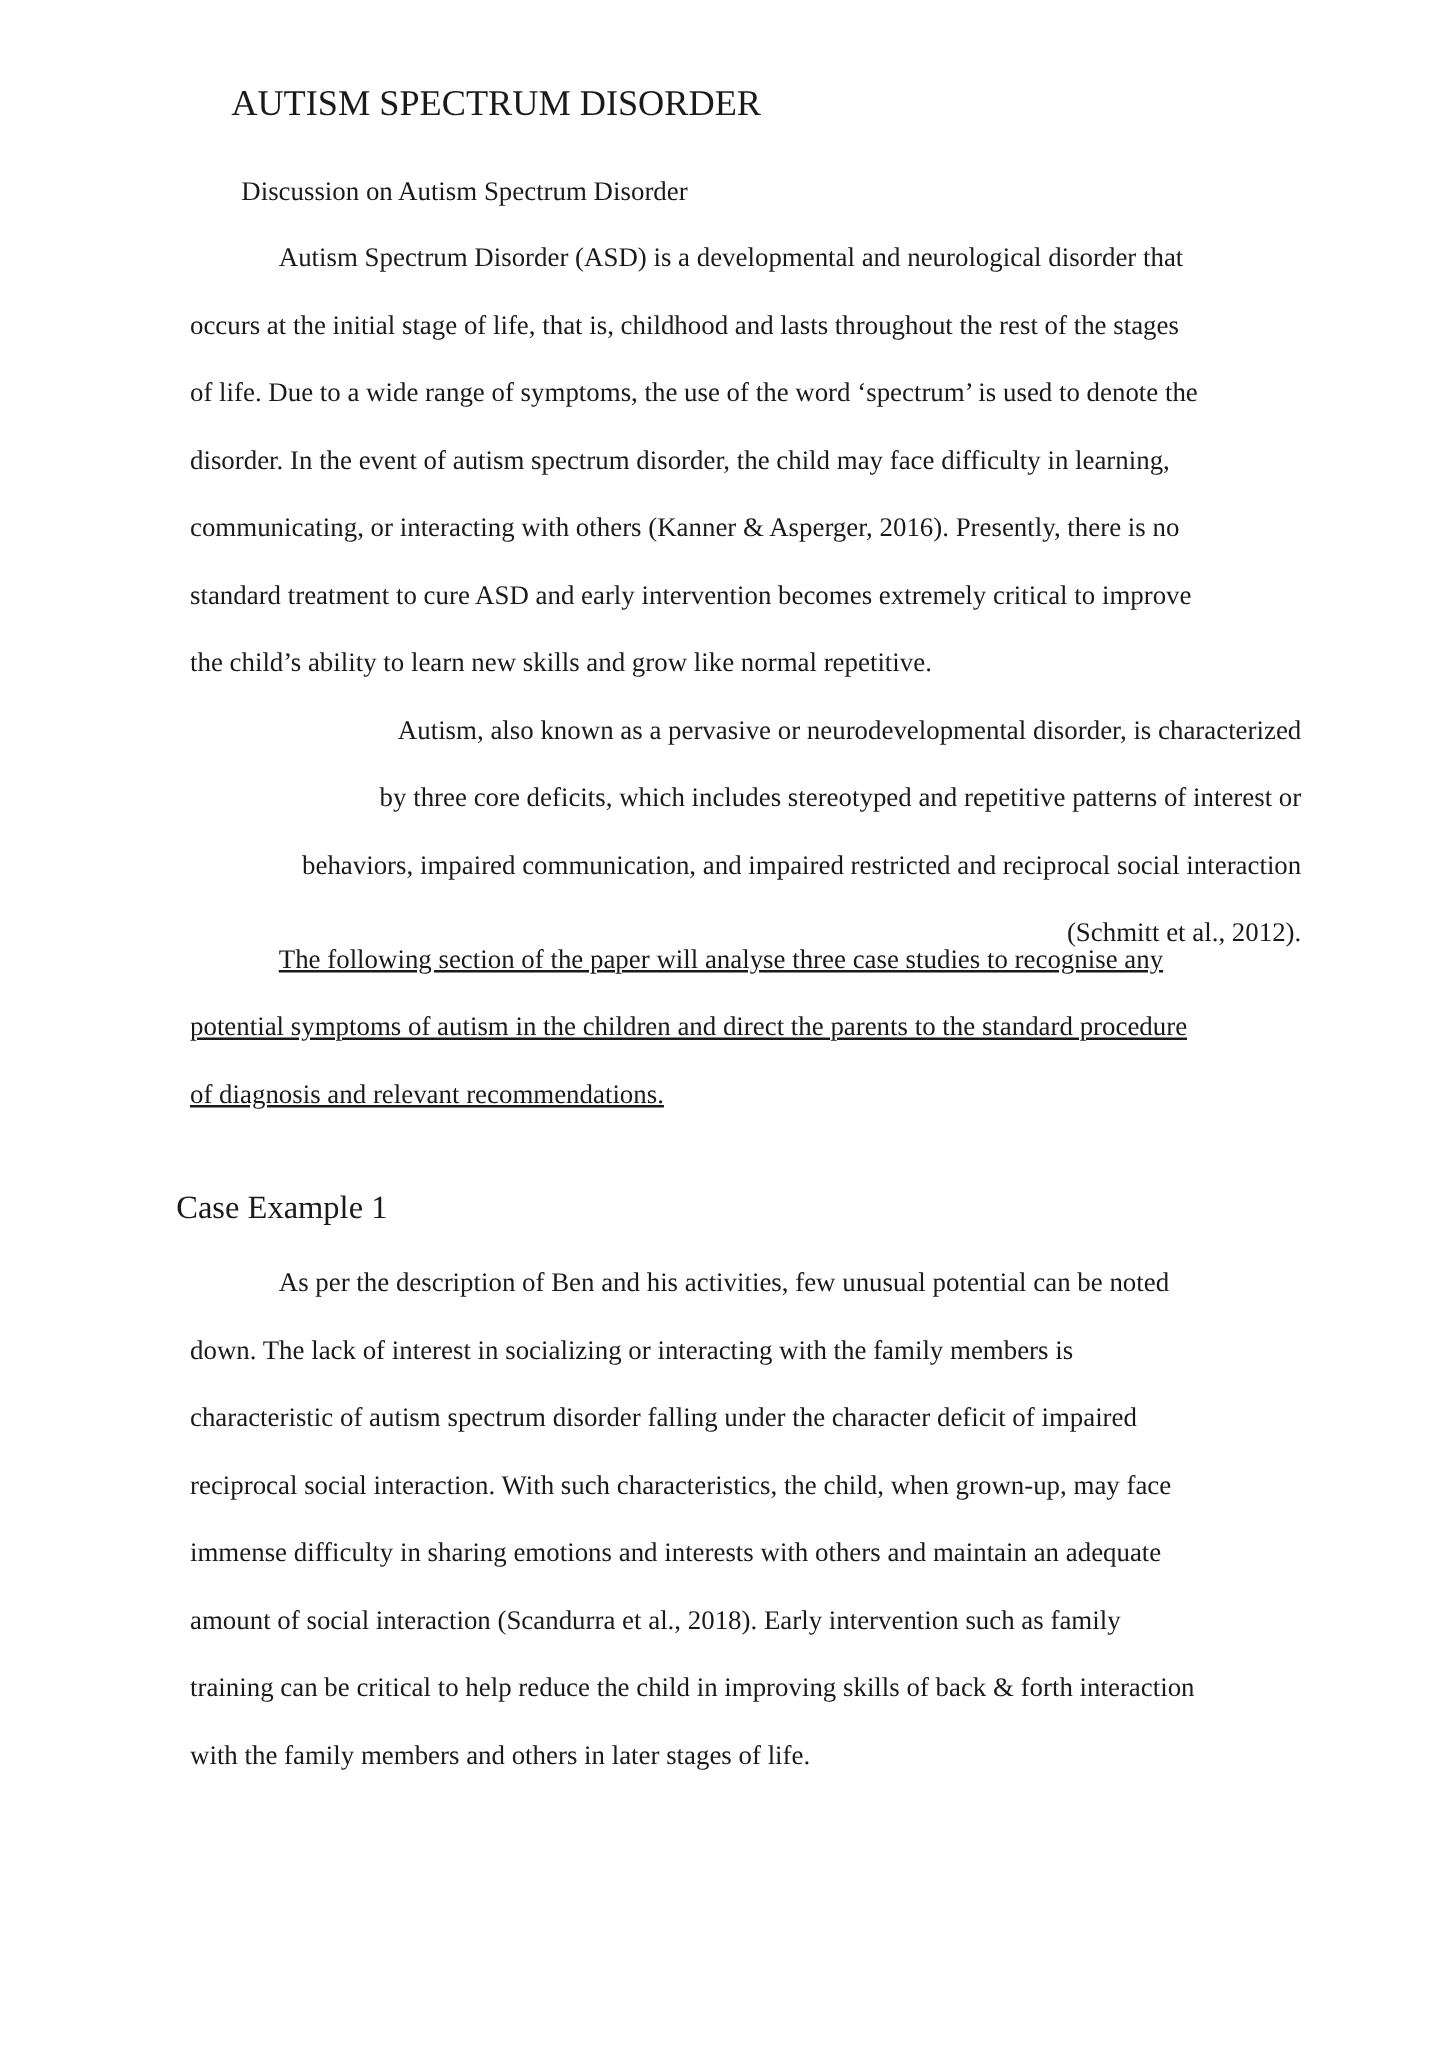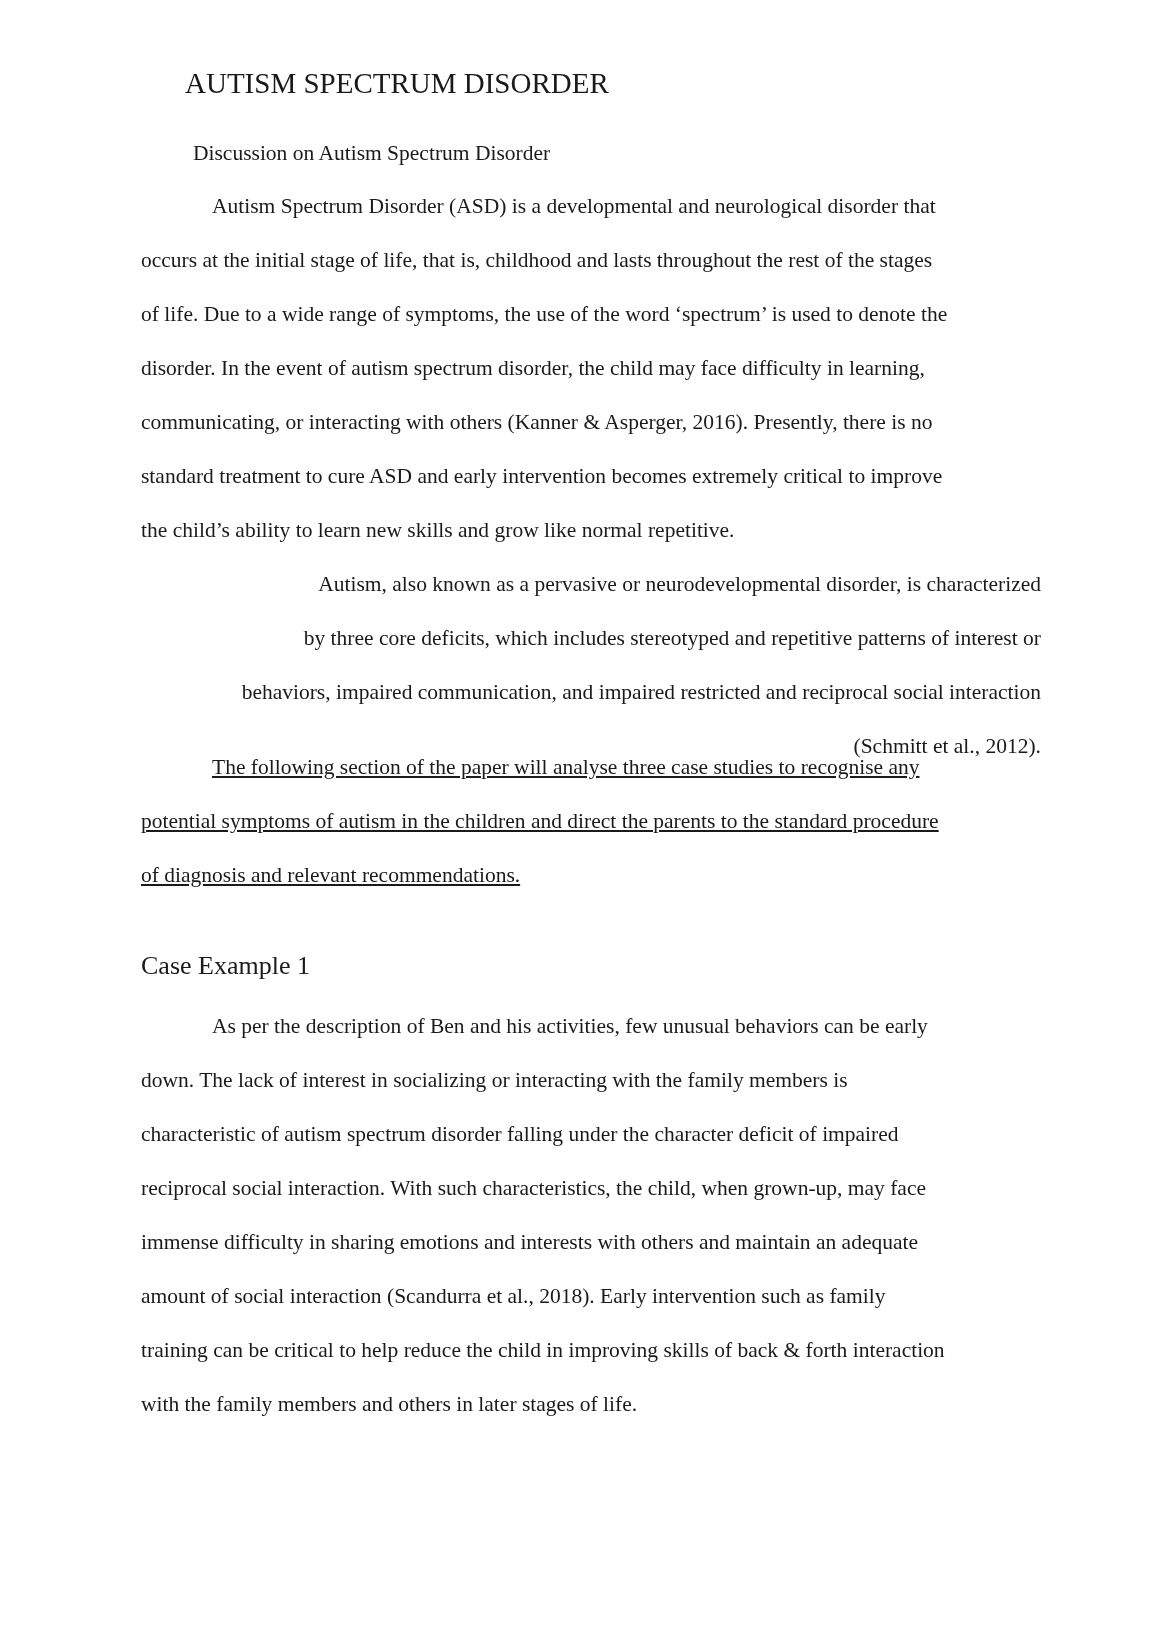--- a/index.html
+++ b/index.html
@@ -46,20 +46,21 @@
       position: absolute;
       left: 141px;
       width: 900px;
       font-size: 21.5px;
     }
     .line {
       display: block;
       height: 54px;
       line-height: 30px;
       white-space: nowrap;
+      margin-left: 11px;
     }
     .line.indent {
       padding-left: 71px;
     }
     .heading {
       position: absolute;
       left: 141px;
       top: 950px;
       font-size: 26px;
       font-weight: normal;
@@ -94,21 +95,21 @@
 
   <div class="block" style="top:752px;text-decoration:underline;">
     <span class="line indent">The following section of the paper will analyse three case studies to recognise any</span>
     <span class="line">potential symptoms of autism in the children and direct the parents to the standard procedure</span>
     <span class="line">of diagnosis and relevant recommendations.</span>
   </div>
 
   <div class="heading">Case Example 1</div>
 
   <div class="block" style="top:1011px;">
-    <span class="line indent">As per the description of Ben and his activities, few unusual behaviors can be early</span>
+    <span class="line indent">As per the description of Ben and his activities, few unusual potential can be noted</span>
     <span class="line">down. The lack of interest in socializing or interacting with the family members is</span>
     <span class="line">characteristic of autism spectrum disorder falling under the character deficit of impaired</span>
     <span class="line">reciprocal social interaction. With such characteristics, the child, when grown-up, may face</span>
     <span class="line">immense difficulty in sharing emotions and interests with others and maintain an adequate</span>
     <span class="line">amount of social interaction (Scandurra et al., 2018). Early intervention such as family</span>
     <span class="line">training can be critical to help reduce the child in improving skills of back &amp; forth interaction</span>
     <span class="line">with the family members and others in later stages of life.</span>
   </div>
 
 </div>

